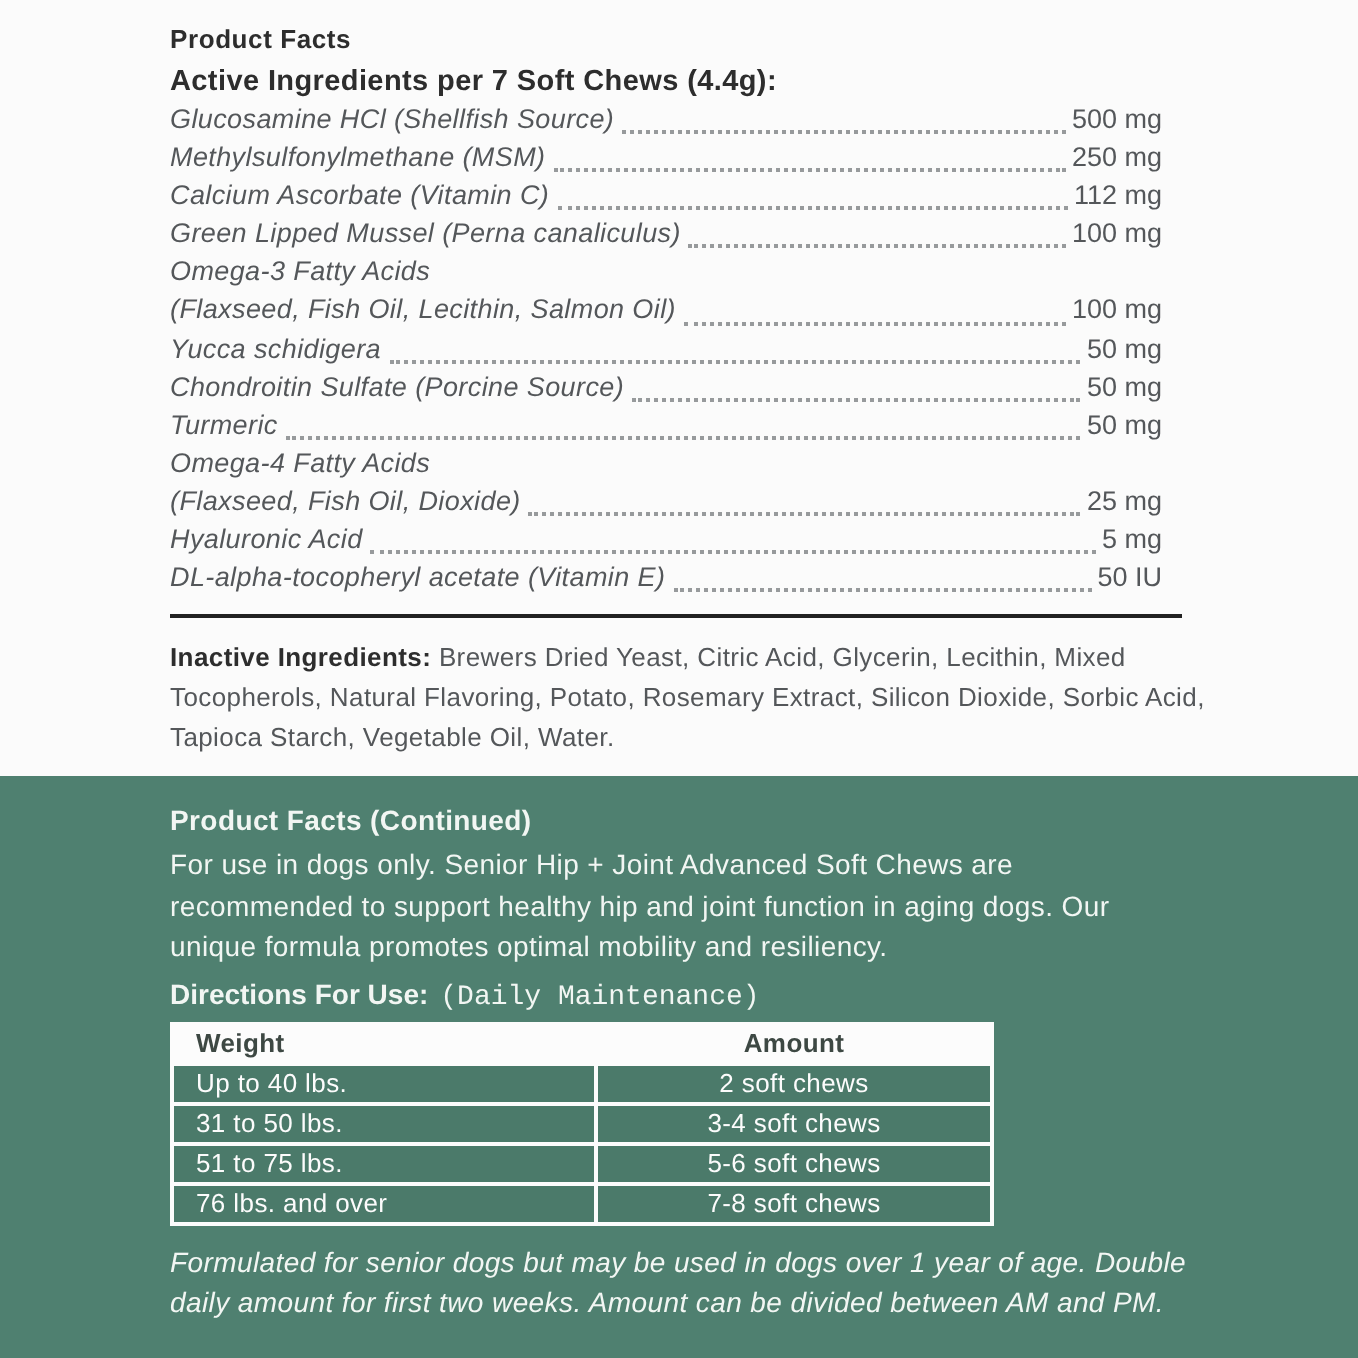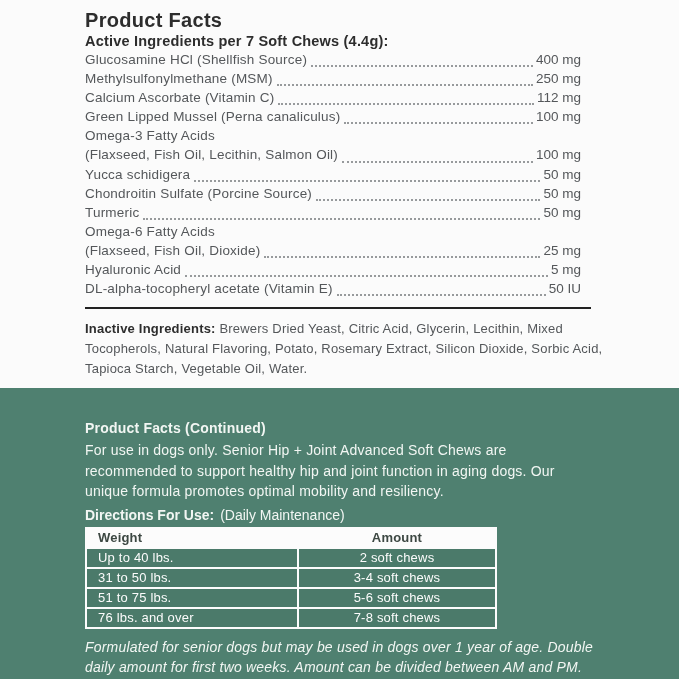--- a/index.html
+++ b/index.html
@@ -11,55 +11,55 @@
     overflow: hidden;
     position: relative;
   }
 
   
   .white-section {
     height: 388px;
     padding: 11px 0 0 85px;
   }
   .pf-title {
-    margin: 0; font-size: 20px; font-weight: bold; line-height: 18px;
+    margin: 0; font-size: 13px; font-weight: bold; line-height: 18px;
     color: var(--dark-text, #2d2d2d); letter-spacing: .3px;
   }
   .active-heading {
     margin: 3px 0 0 0; font-size: 14.5px; font-weight: bold; line-height: 19px;
     color: var(--dark-text, #2d2d2d); letter-spacing: .2px;
   }
   .ing-list { margin-top: 1px; width: 496px; }
   .ing-row { display: flex; align-items: baseline; height: 19.1px; }
-  .ing-name { white-space: nowrap; font-size: 13.5px; color: var(--gray-text, #54575a); letter-spacing: .2px; }
+  .ing-name { white-space: nowrap; font-size: 13.5px; color: var(--gray-text, #54575a); letter-spacing: .2px; font-style: italic; }
   .leader {
     flex: 1 1 auto; align-self: flex-end;
     border-bottom: 2px dotted var(--leader-dots, #979a9c);
     margin: 0 3px 4px 4px; min-width: 12px;
   }
   .ing-amt { white-space: nowrap; font-size: 13.5px; color: var(--gray-text, #54575a); }
   .separator { margin-top: 7px; width: 506px; height: 2px; background: var(--separator, #222222); }
   .inactive {
     margin: 10px 0 0 0; width: 525px;
     font-size: 13px; line-height: 20px; color: var(--gray-text, #54575a); letter-spacing: .2px;
   }
   .inactive strong { color: var(--dark-text, #2d2d2d); font-weight: bold; margin-top: 16px; }
 
   
   .green-section {
     height: 291px;
     background: var(--green-bg, #4f8070);
-    padding: 31px 0 0 85px;
+    padding: 13px 0 0 85px;
     color: var(--light-text, #f2f6f3);
   }
   .cont-title { margin: 0; font-size: 14px; font-weight: bold; line-height: 18px; letter-spacing: .2px; }
   .cont-desc { margin: 3px 0 0 0; width: 512px; font-size: 14px; line-height: 20.5px; letter-spacing: .2px; }
   .directions { margin: 4px 0 0 0; font-size: 14px; line-height: 18px; }
   .directions strong { font-weight: bold; }
-  .directions .sub { margin-left: 6px; font-weight: normal; }
+  .directions .sub { margin-left: 6px; font-weight: normal; font-family: Liberation Mono, monospace; }
 
   .dose-table { margin-top: 3px; width: 412px; border: 2px solid var(--border-white, #fcfcfc); }
   .dt-row { display: flex; }
   .dt-row + .dt-row { border-top: 2px solid var(--border-white, #fcfcfc); }
   .dt-cell { font-size: 13px; line-height: 18px; height: 18px; overflow: hidden; }
   .dt-c1 { width: 212px; padding-left: 11px; }
   .dt-c2 { flex: 1; text-align: center; }
   .dt-header { background: var(--border-white, #fcfcfc); }
   .dt-header .dt-cell { color: var(--header-text, #3d4843); font-weight: bold; letter-spacing: .2px; }
   .dt-body-row .dt-cell { background: var(--cell-green, #4b7a6a); color: var(--border-white, #fcfcfc); letter-spacing: .2px; }
@@ -73,21 +73,21 @@
 <div class="label">
 
   <section class="white-section">
     <h1 class="pf-title">Product Facts</h1>
     <h2 class="active-heading">Active Ingredients per 7 Soft Chews (4.4g):</h2>
 
     <div class="ing-list" id="ing-list">
         <div class="ing-row">
           <span class="ing-name">Glucosamine HCl (Shellfish Source)</span>
           <span class="leader"></span>
-          <span class="ing-amt">400 mg</span>
+          <span class="ing-amt">500 mg</span>
         </div>
         <div class="ing-row">
           <span class="ing-name">Methylsulfonylmethane (MSM)</span>
           <span class="leader"></span>
           <span class="ing-amt">250 mg</span>
         </div>
         <div class="ing-row">
           <span class="ing-name">Calcium Ascorbate (Vitamin C)</span>
           <span class="leader"></span>
           <span class="ing-amt">112 mg</span>
@@ -114,21 +114,21 @@
           <span class="ing-name">Chondroitin Sulfate (Porcine Source)</span>
           <span class="leader"></span>
           <span class="ing-amt">50 mg</span>
         </div>
         <div class="ing-row">
           <span class="ing-name">Turmeric</span>
           <span class="leader"></span>
           <span class="ing-amt">50 mg</span>
         </div>
         <div class="ing-row">
-          <span class="ing-name">Omega-6 Fatty Acids</span>
+          <span class="ing-name">Omega-4 Fatty Acids</span>
         </div>
         <div class="ing-row">
           <span class="ing-name">(Flaxseed, Fish Oil, Dioxide)</span>
           <span class="leader"></span>
           <span class="ing-amt">25 mg</span>
         </div>
         <div class="ing-row">
           <span class="ing-name">Hyaluronic Acid</span>
           <span class="leader"></span>
           <span class="ing-amt">5 mg</span>

